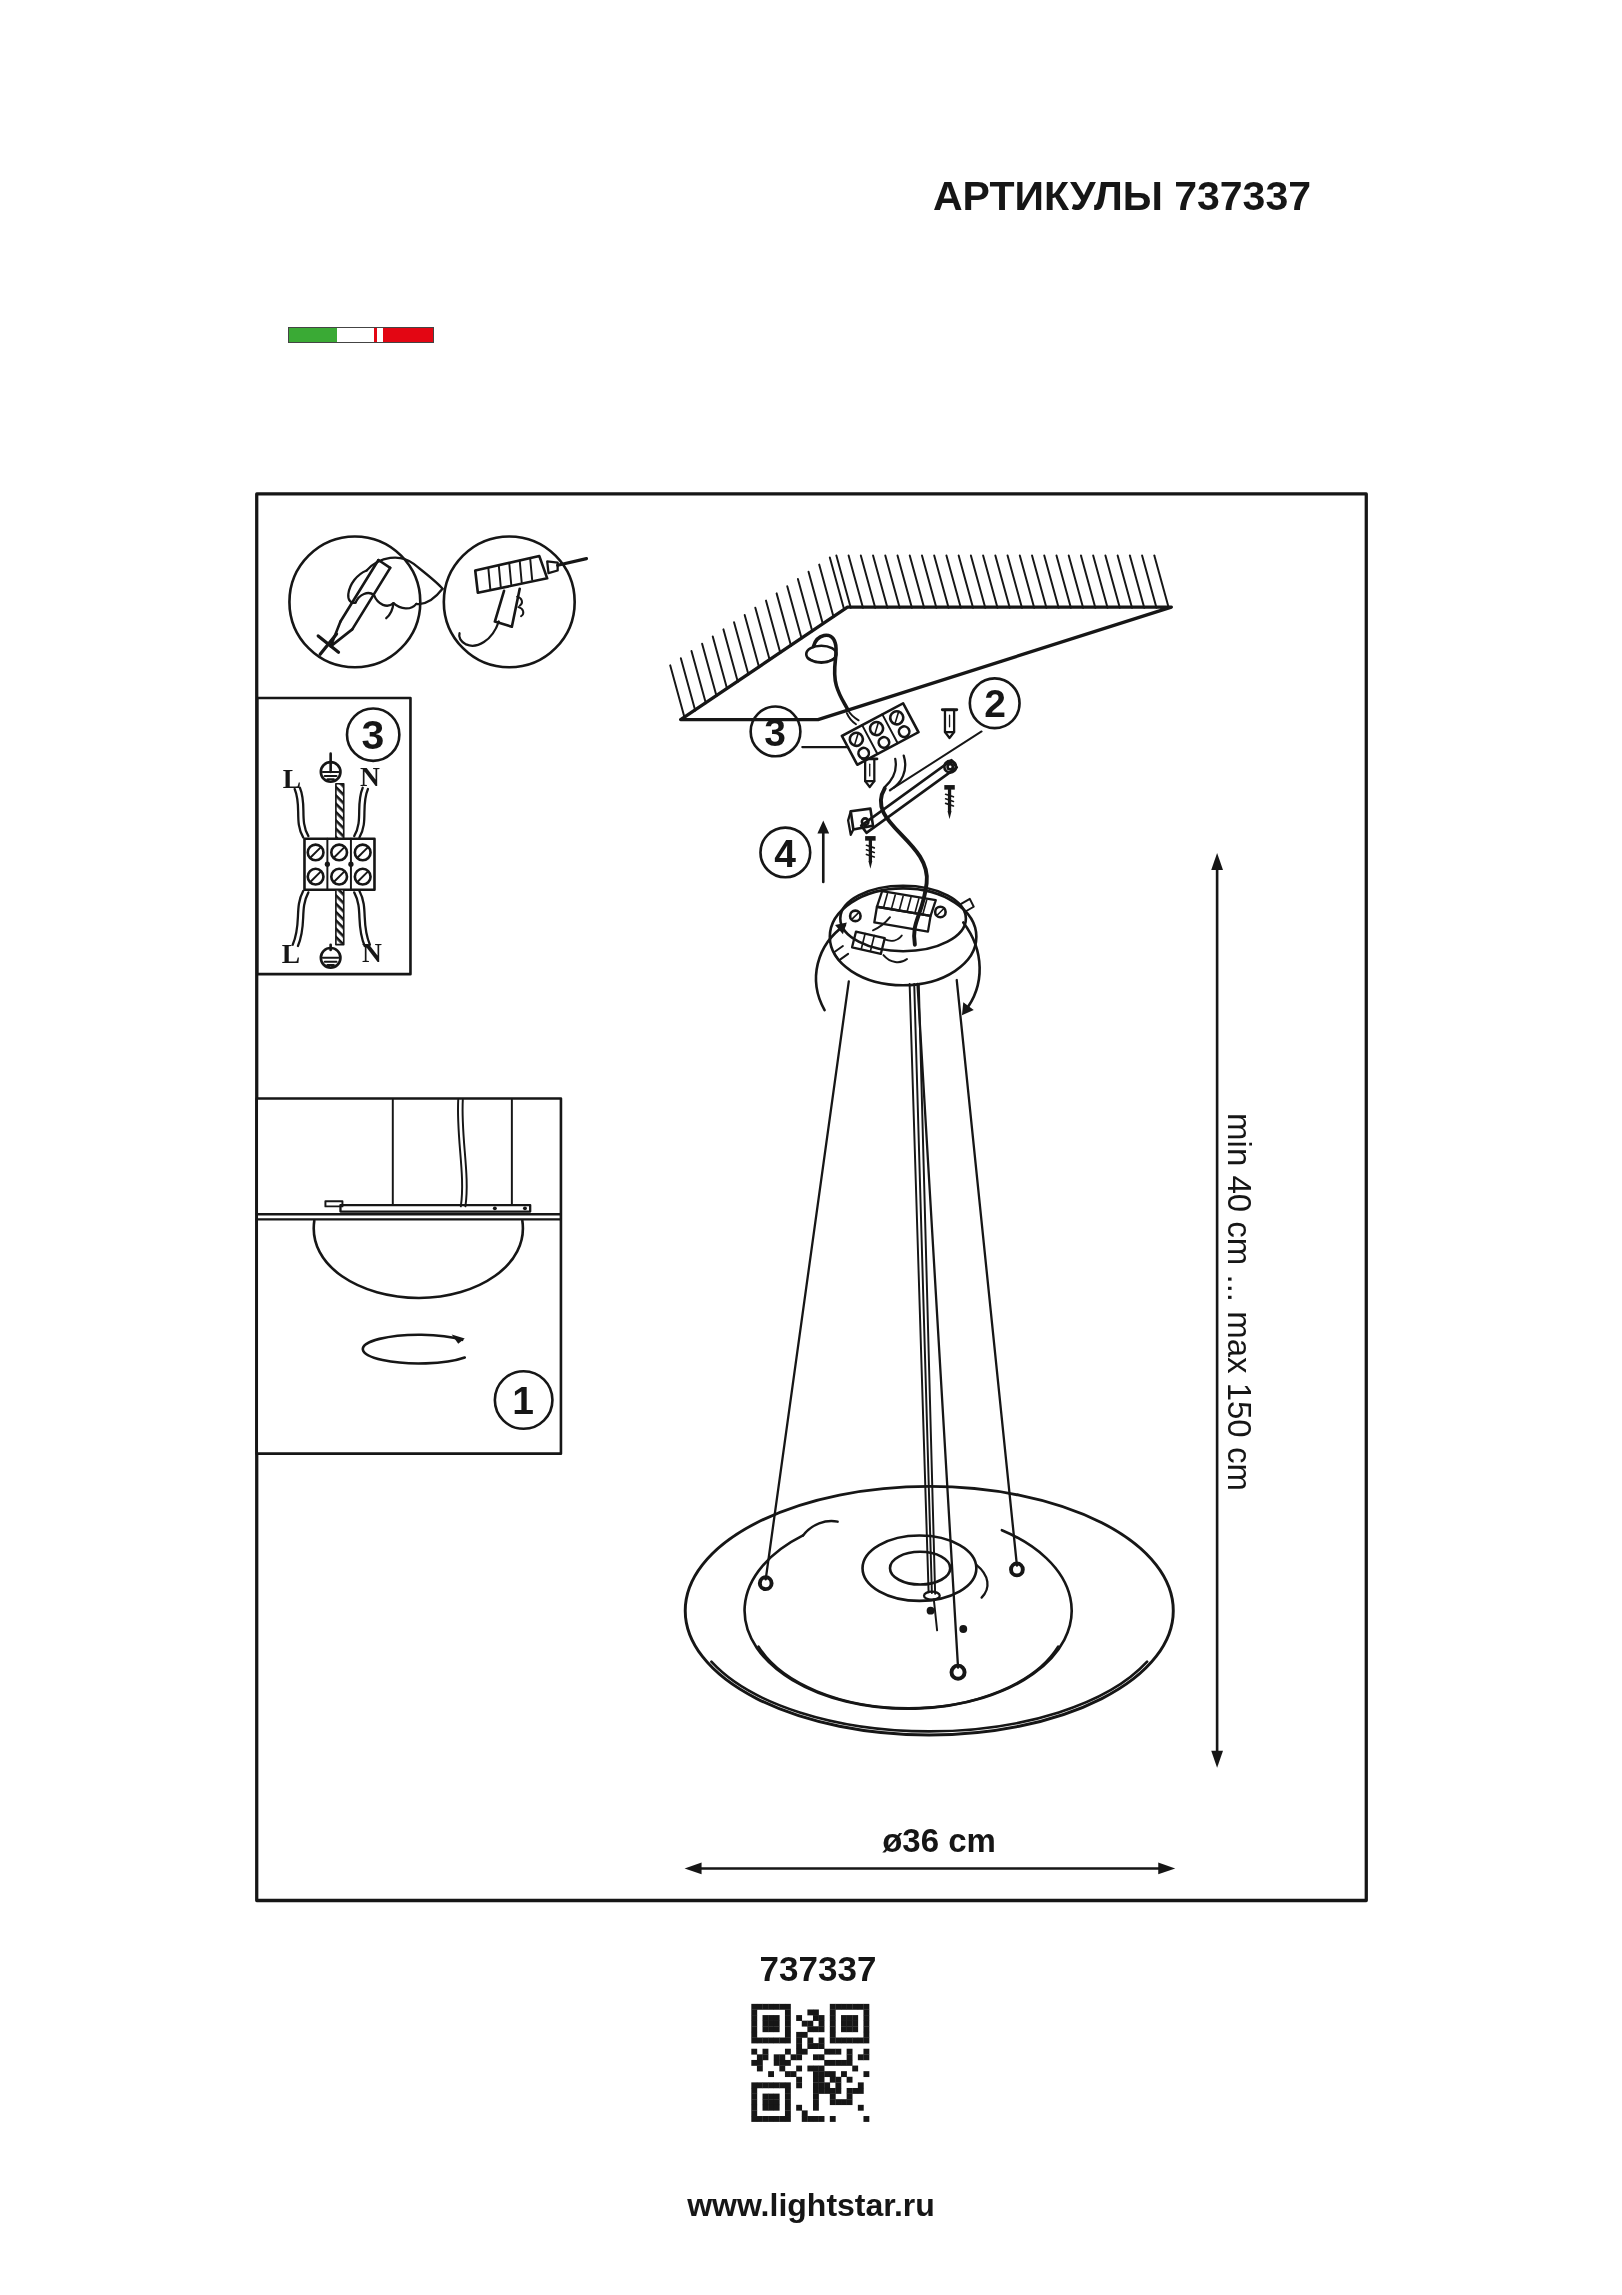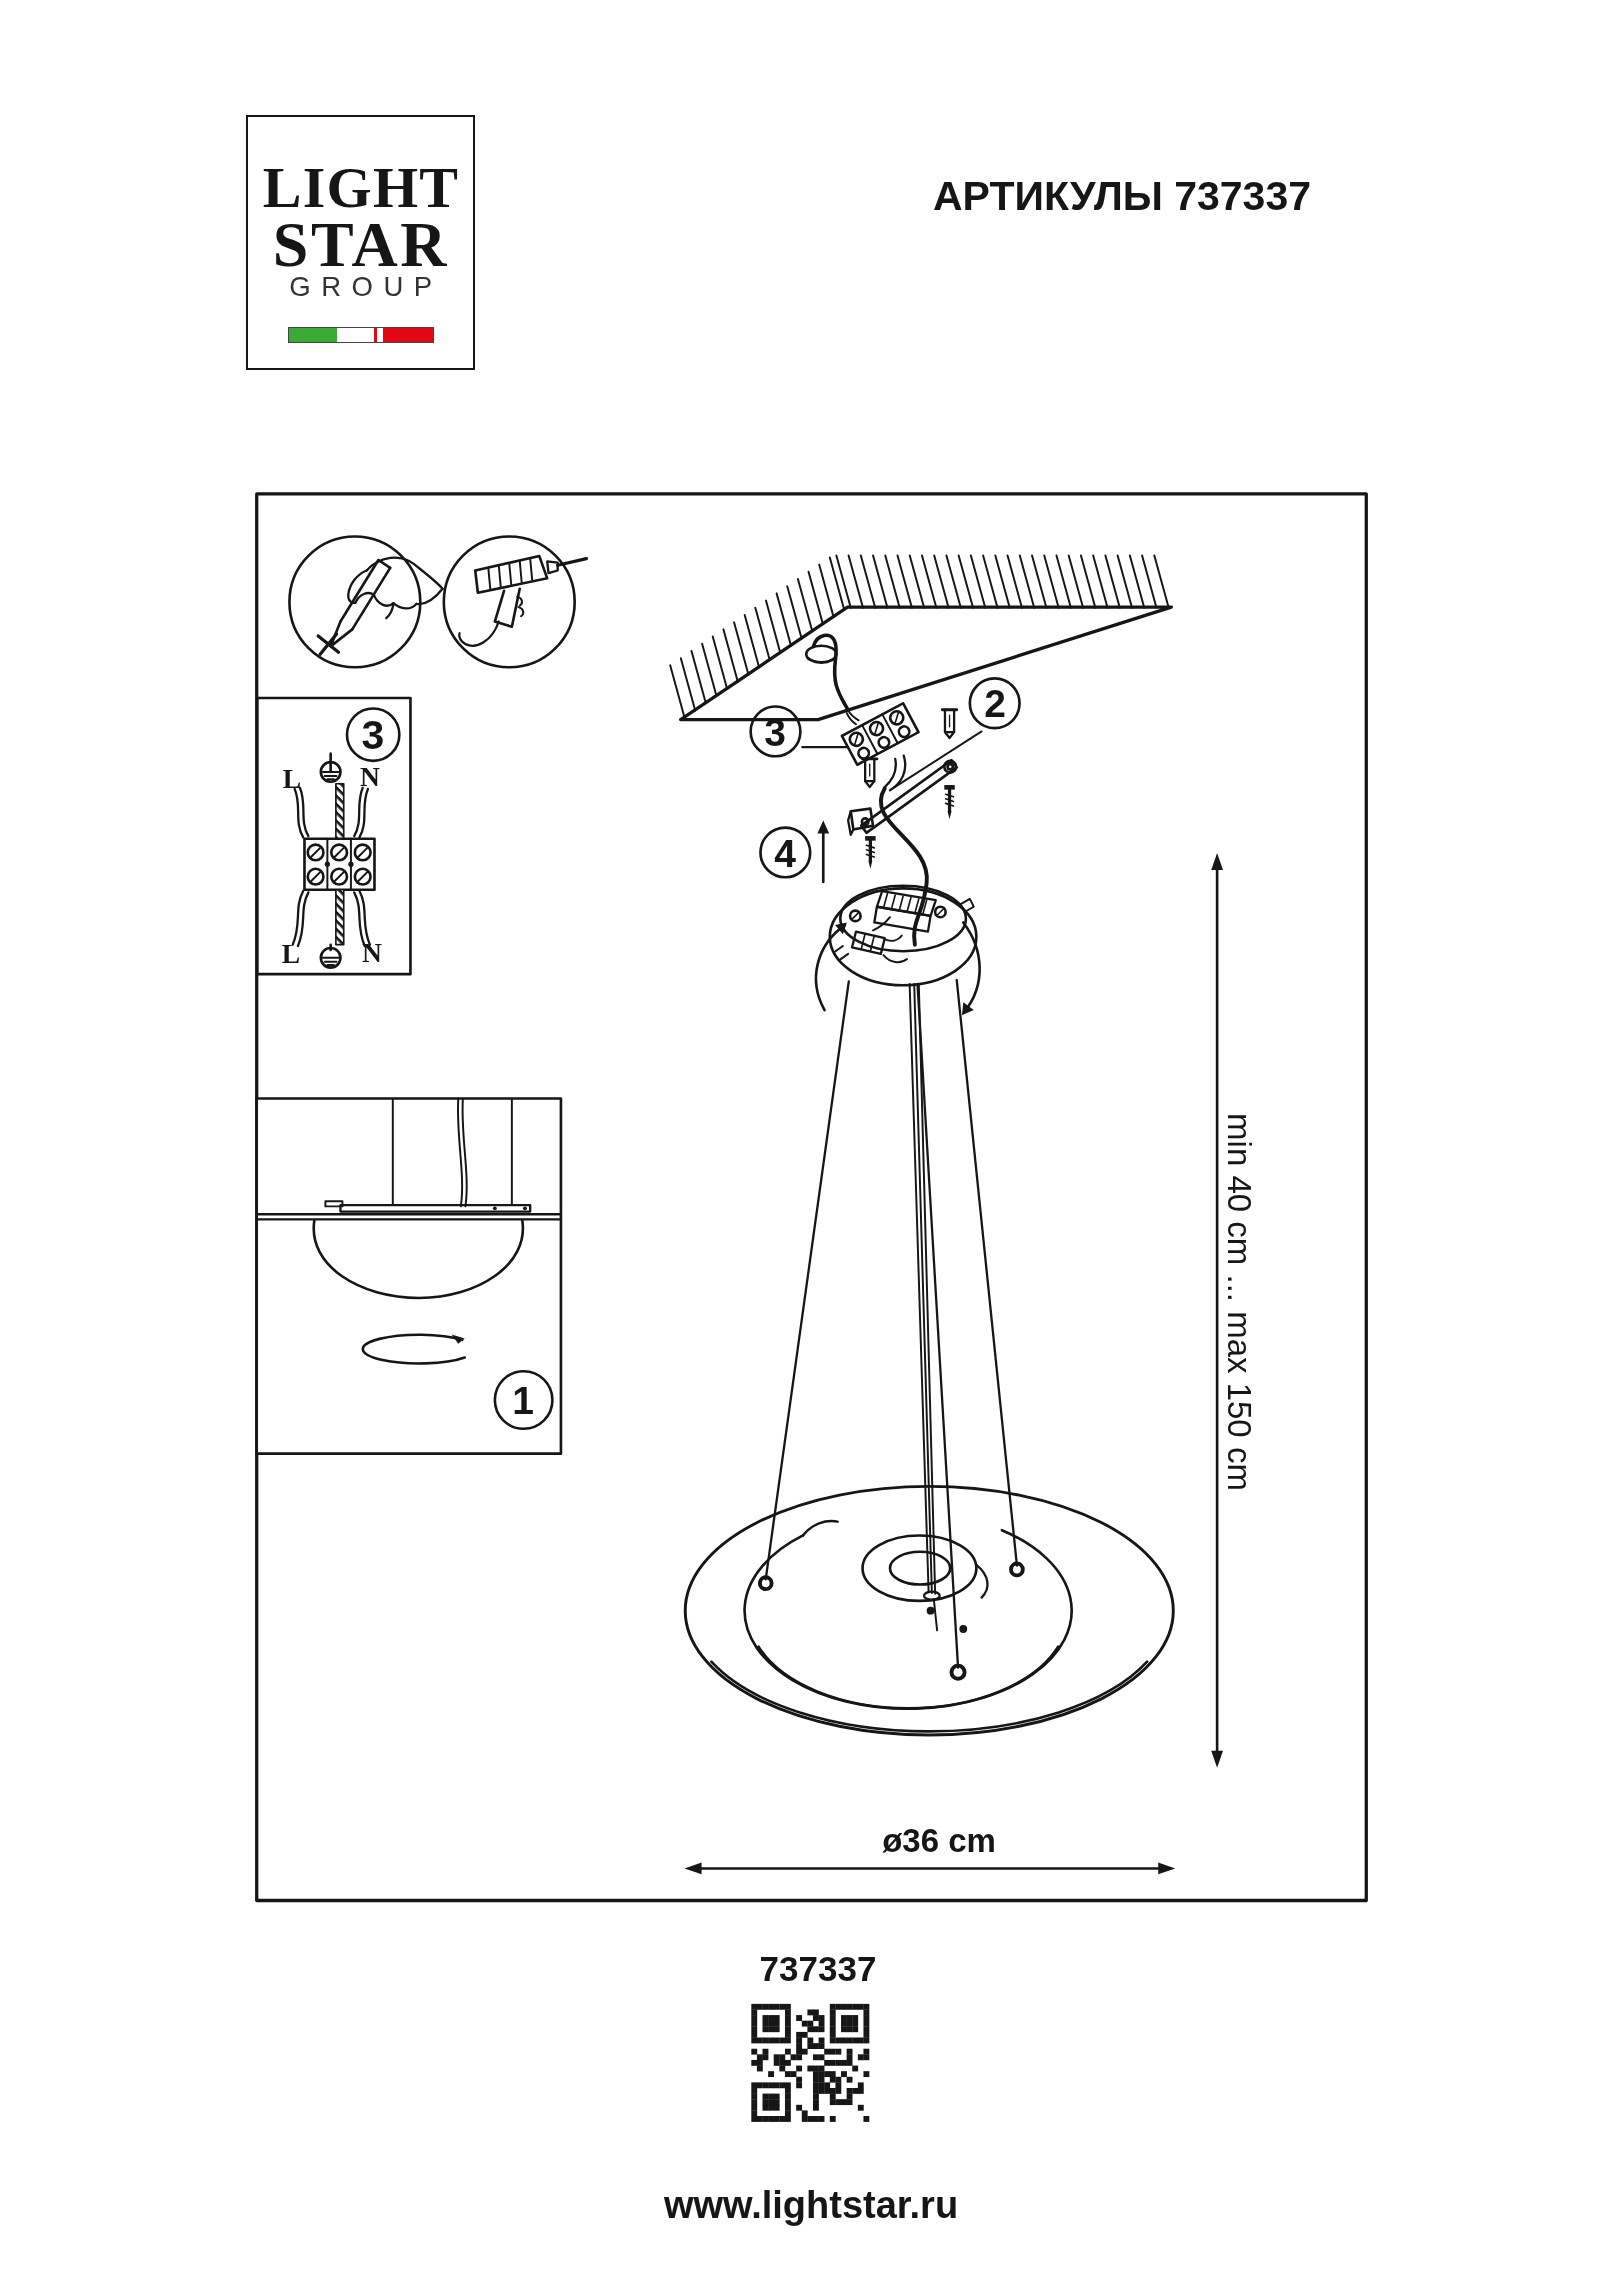--- a/index.html
+++ b/index.html
@@ -14,25 +14,20 @@
   .vert{transform:translate(-50%,-50%) rotate(90deg);}
   .logo-box{position:absolute;left:246px;top:115px;width:225px;height:251px;border:2.6px solid #161616;}
   .flag{position:absolute;left:288px;top:327px;width:144px;height:14.4px;border:1.3px solid #444;display:flex;}
   .flag div{height:100%;}
 </style>
 </head>
 <body>
 
 <div class="page">
 
-  <div class="logo-box">
-    <div class="txt serif" style="left:113px;top:71px;font-size:58px;letter-spacing:1.3px;">LIGHT</div>
-    <div class="txt serif" style="left:113px;top:128px;font-size:64px;letter-spacing:2.6px;">STAR</div>
-    <div class="txt" style="left:118px;top:170px;font-size:27.5px;letter-spacing:10.5px;font-weight:normal;color:#333;">GROUP</div>
-  </div>
   <div class="flag">
     <div style="background: rgb(58, 170, 53); width: 33%;"></div>
     <div style="background: rgb(255, 255, 255); width: 26%;"></div>
     <div style="background: rgb(227, 6, 19); width: 2%;"></div>
     <div style="background: rgb(255, 255, 255); width: 4%;"></div>
     <div style="background: rgb(227, 6, 19); width: 35%;"></div>
   </div>
 
   <div class="txt" style="left:1122px;top:196px;font-size:41px;">АРТИКУЛЫ 737337</div>
 
@@ -543,16 +538,16 @@
 
   <div class="txt" style="left:523px;top:1400px;font-size:39px;">1</div>
   <div class="txt" style="left:995px;top:703px;font-size:39px;">2</div>
   <div class="txt" style="left:775px;top:732px;font-size:39px;">3</div>
   <div class="txt" style="left:785px;top:853px;font-size:39px;">4</div>
 
   <div class="txt vert" style="left:1239px;top:1302px;font-size:33px;font-weight:normal;">min 40 cm ... max 150 cm</div>
   <div class="txt" style="left:939px;top:1840px;font-size:33px;">ø36 cm</div>
 
   <div class="txt" style="left:810px;top:1968px;font-size:35px;margin-left:8px;">737337</div>
-  <div class="txt" style="left:811px;top:2205px;font-size:38px;text-align:center;">www.lightstar.ru</div>
+  <div class="txt" style="left:811px;top:2205px;font-size:32px;text-align:center;">www.lightstar.ru</div>
 
 </div>
 
 
 </body></html>

